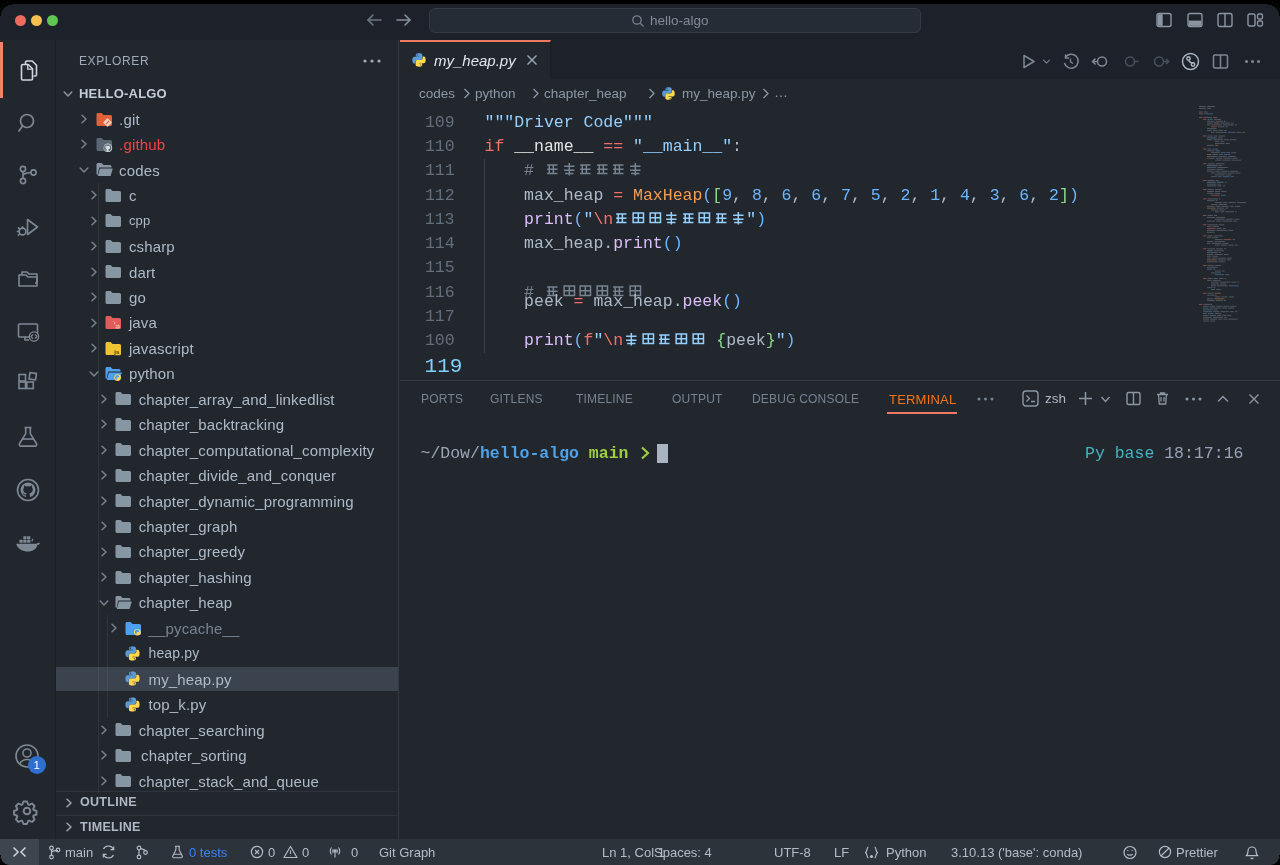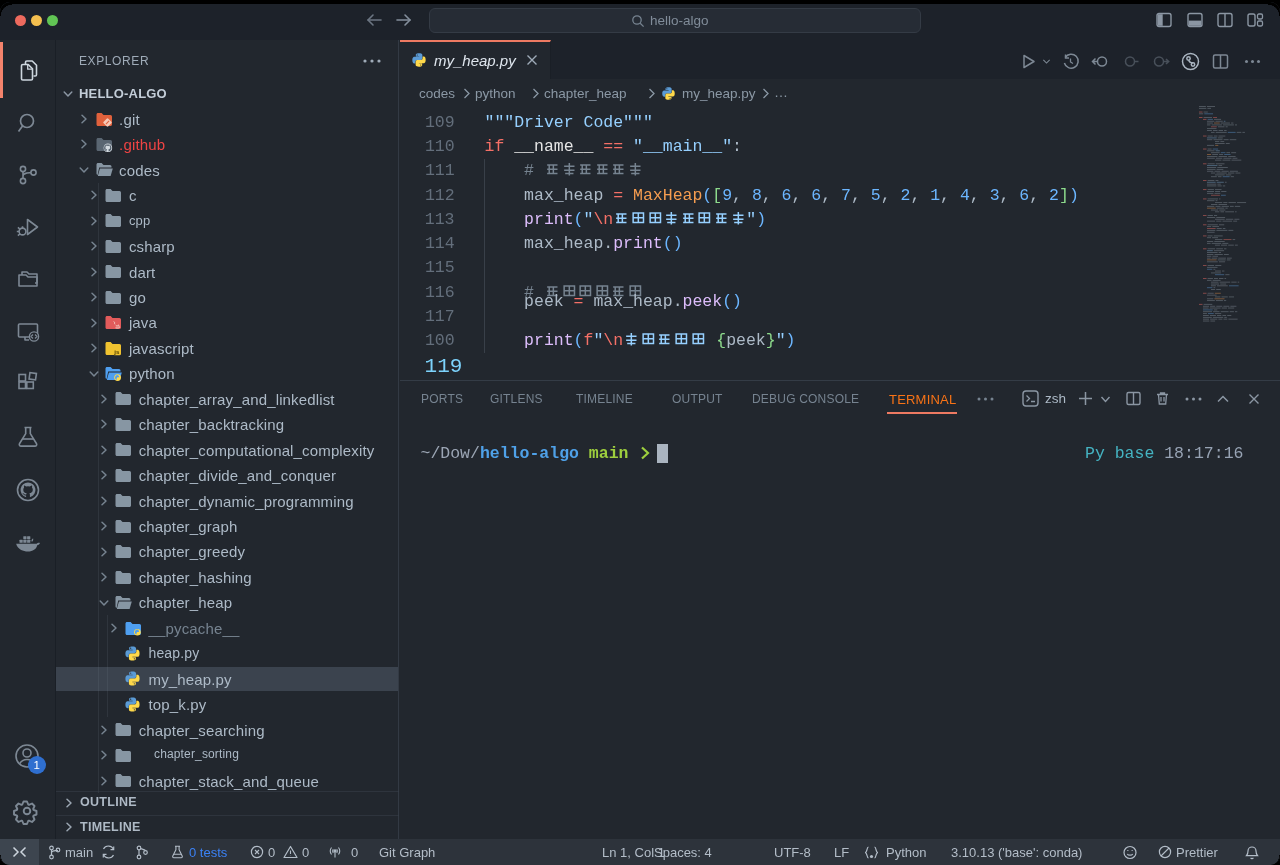--- a/index.html
+++ b/index.html
@@ -338,21 +338,21 @@
     <svg class="abs" style="left:115.2px;top:720.3px" width="17" height="15" viewBox="0 0 17 15">
       <path d="M.5 2.5C.5 1.7 1.2 1 2 1h3.6l1.9 1.9h7a1.5 1.5 0 011.5 1.5v8.1c0 .8-.7 1.5-1.5 1.5H2c-.8 0-1.5-.7-1.5-1.5z" fill="#8796a3"></path>
     </svg>
     <div class="abs" style="left:138.7px;top:719.5999999999999px;font-size:15px;letter-spacing:.15px;color:#adbac7">chapter_searching</div>
     <svg class="abs" style="left:99.0px;top:748.25px" width="10" height="10" viewBox="0 0 10 10">
       <path d="M3 1.2L7 5l-4 3.8" fill="none" stroke="#768390" stroke-width="1.5" stroke-linejoin="round" stroke-linecap="round"></path>
     </svg>
     <svg class="abs" style="left:115.2px;top:745.75px" width="17" height="15" viewBox="0 0 17 15">
       <path d="M.5 2.5C.5 1.7 1.2 1 2 1h3.6l1.9 1.9h7a1.5 1.5 0 011.5 1.5v8.1c0 .8-.7 1.5-1.5 1.5H2c-.8 0-1.5-.7-1.5-1.5z" fill="#8796a3"></path>
     </svg>
-    <div class="abs" style="left:154px;top:745.05px;font-size:12px;letter-spacing:.15px;color:#adbac7">chapter_sorting</div>
+    <div class="abs" style="left:141px;top:745.05px;font-size:15px;letter-spacing:.15px;color:#adbac7">chapter_sorting</div>
     <svg class="abs" style="left:99.0px;top:773.6999999999999px" width="10" height="10" viewBox="0 0 10 10">
       <path d="M3 1.2L7 5l-4 3.8" fill="none" stroke="#768390" stroke-width="1.5" stroke-linejoin="round" stroke-linecap="round"></path>
     </svg>
     <svg class="abs" style="left:115.2px;top:771.1999999999999px" width="17" height="15" viewBox="0 0 17 15">
       <path d="M.5 2.5C.5 1.7 1.2 1 2 1h3.6l1.9 1.9h7a1.5 1.5 0 011.5 1.5v8.1c0 .8-.7 1.5-1.5 1.5H2c-.8 0-1.5-.7-1.5-1.5z" fill="#8796a3"></path>
     </svg>
     <div class="abs" style="left:138.7px;top:770.4999999999999px;font-size:15px;letter-spacing:.15px;color:#adbac7">chapter_stack_and_queue</div>
     <div class="abs" style="left:56px;top:788.5px;width:343px;height:1px;background:#3a424c;opacity:.5"></div>
     <div class="abs" style="left:56px;top:812.7px;width:343px;height:1px;background:#3a424c;opacity:.5"></div>
     <svg class="abs" style="left:64px;top:795.5px" width="10" height="10" viewBox="0 0 10 10">

